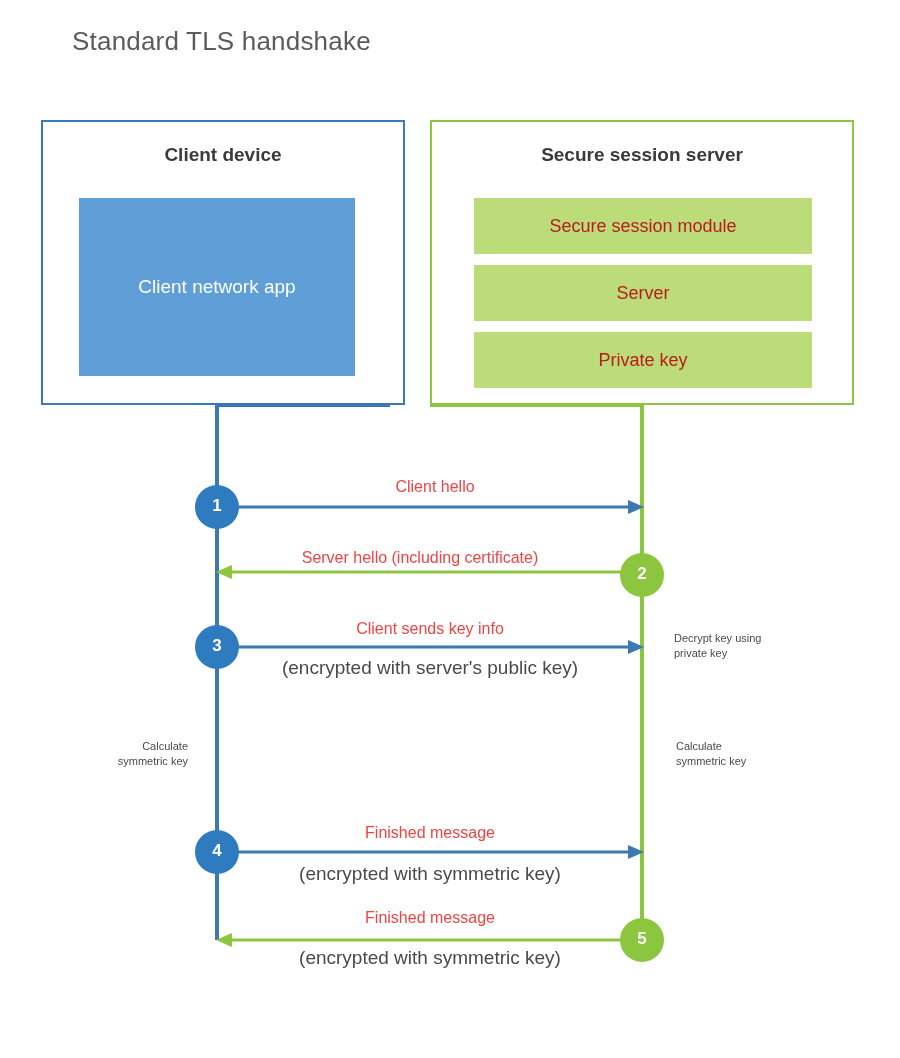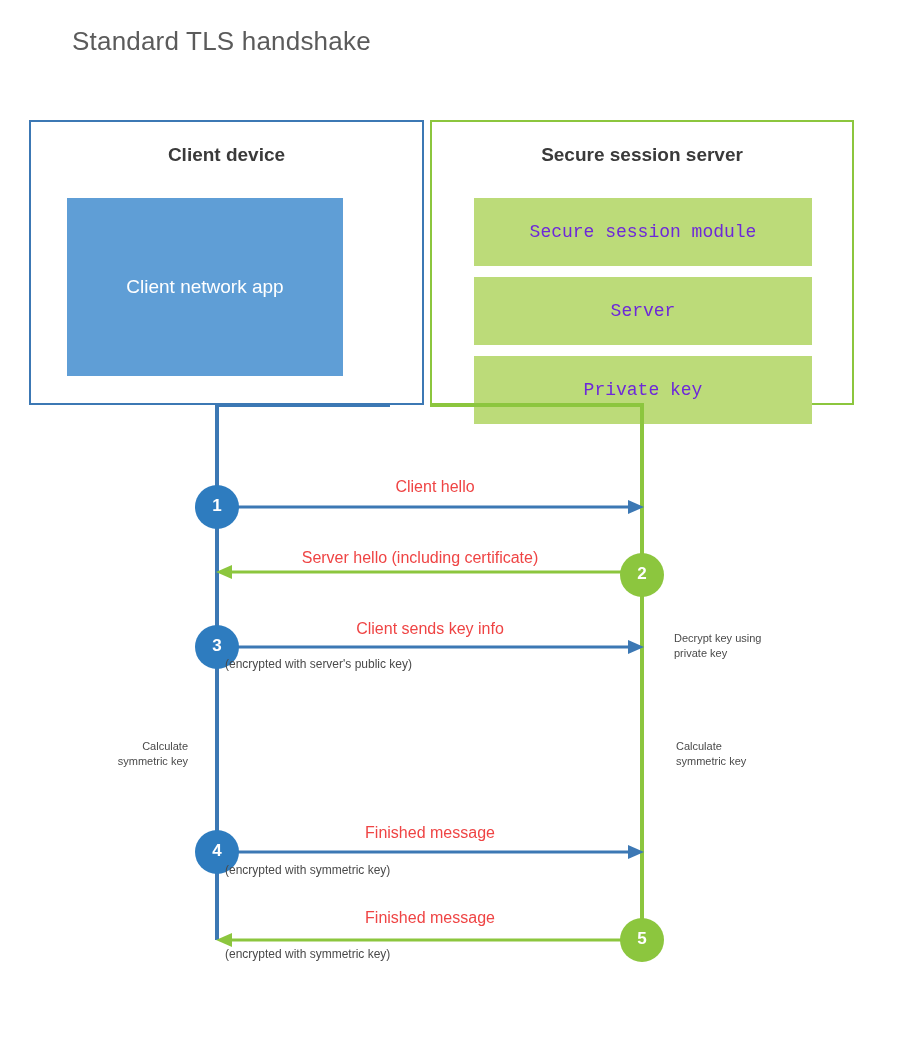--- a/index.html
+++ b/index.html
@@ -35,23 +35,23 @@
     margin-left: 34px;
   }
 
   
   .party-box {
     position: absolute;
     box-sizing: border-box;
     background: #ffffff;
   }
   .party-box.client {
-    left: 29px;
+    left: 41px;
     top: 120px;
-    width: 395px;
+    width: 364px;
     height: 285px;
     border: 2px solid #3c78b4;
   }
   .party-box.server {
     left: 430px;
     top: 120px;
     width: 424px;
     height: 285px;
     border: 2px solid #8cc63e;
   }
@@ -85,31 +85,30 @@
     box-sizing: border-box;
   }
 
   .server-modules {
     position: absolute;
     left: 42px;
     top: 76px;
     width: 338px;
   }
   .server-module {
-    height: 68px;
+    height: 56px;
     margin-bottom: 11px;
     background: #bcdb79;
-    color: #6d28d9;
+    color: #b91c1c;
     font-size: 18px;
     font-weight: 300;
     display: flex;
     align-items: center;
     justify-content: center;
     text-align: center;
-    font-family: Liberation Mono, monospace;
   }
   .server-module:last-child { margin-bottom: 0; }
 
   
   #wire-svg {
     position: absolute;
     left: 0;
     top: 0;
     width: 900px;
     height: 1058px;
@@ -120,22 +119,22 @@
   .msg-label {
     position: absolute;
     text-align: center;
     font-size: 16px;
     font-weight: 300;
     color: #ef4444;
     white-space: nowrap;
   }
   .msg-sublabel {
     position: absolute;
-    text-align: left;
-    font-size: 12px;
+    text-align: center;
+    font-size: 19px;
     font-weight: 300;
     color: #4a4a4a;
     white-space: nowrap;
   }
   .side-note {
     position: absolute;
     font-size: 11px;
     font-weight: 300;
     color: #4a4a4a;
     line-height: 1.35;

